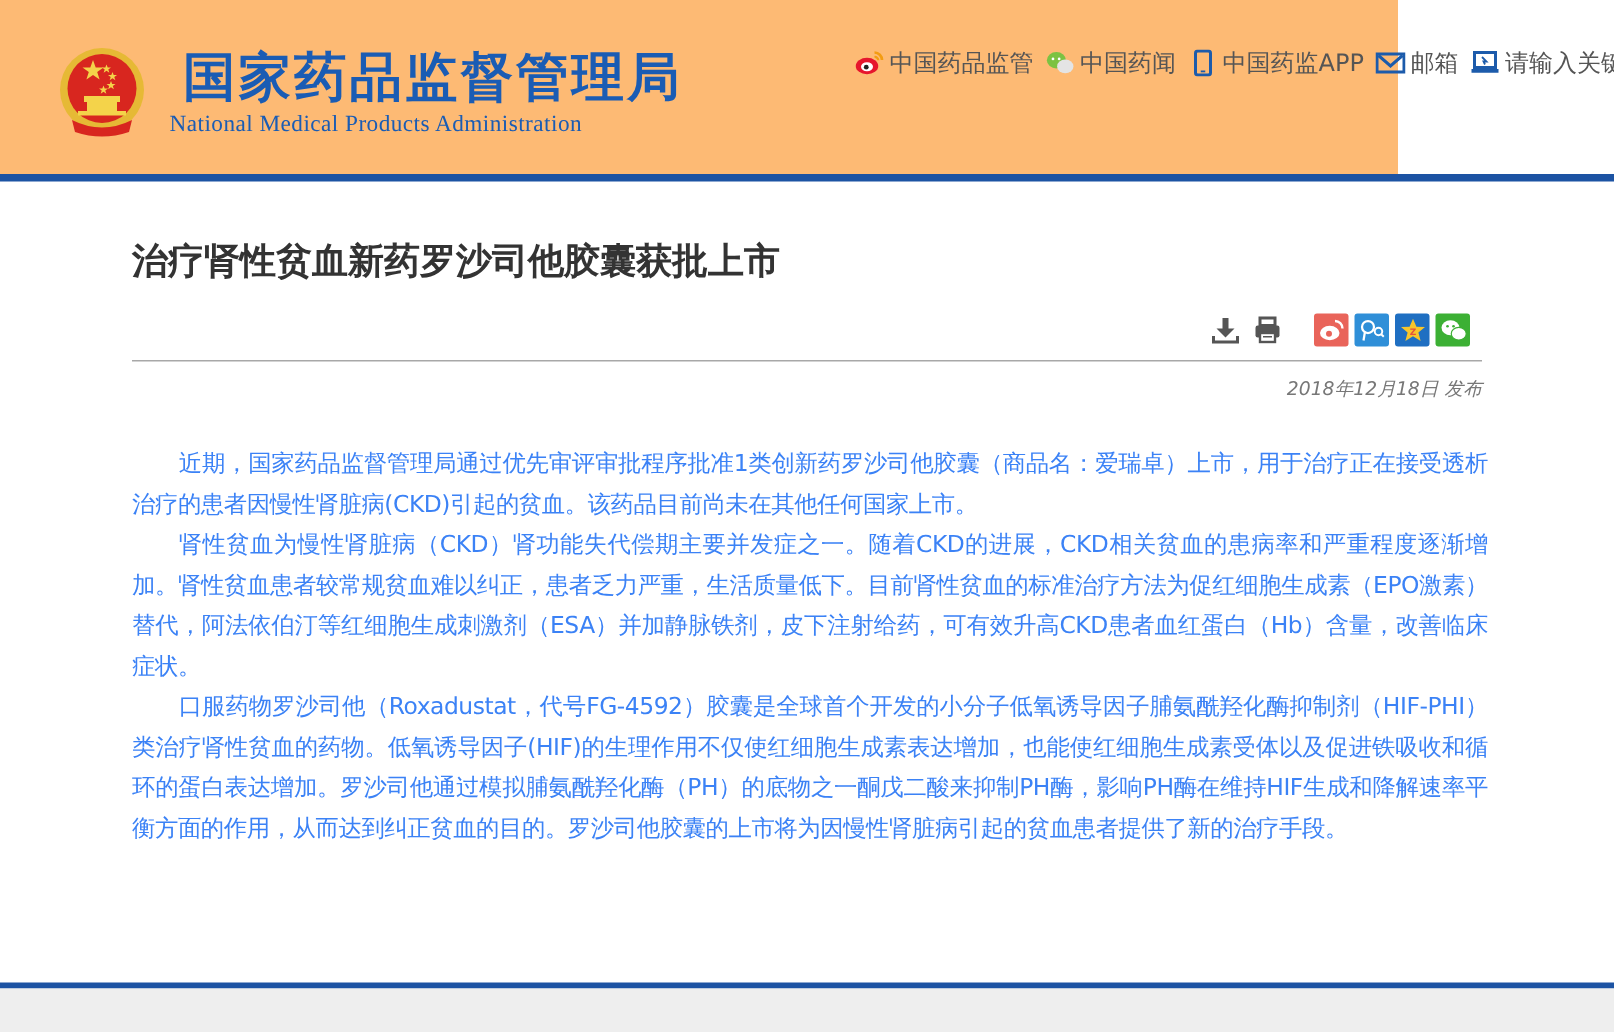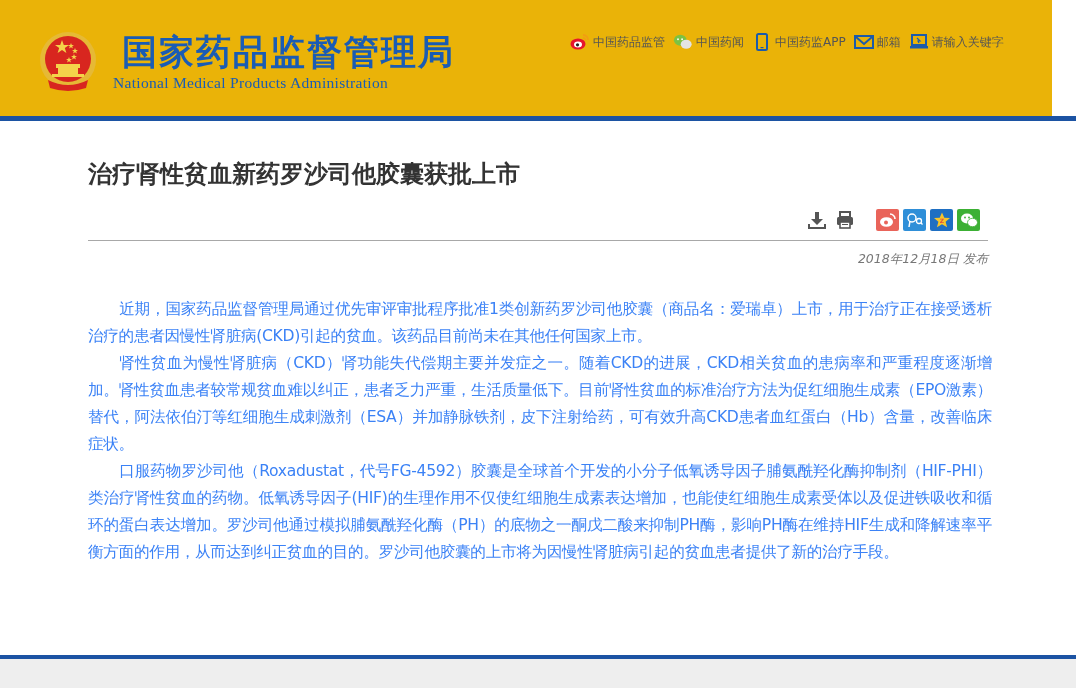--- a/index.html
+++ b/index.html
@@ -1,26 +1,26 @@
 <!DOCTYPE html>
 <html><head>
   <meta charset="utf-8">
   <style>
     * { margin: 0; padding: 0; box-sizing: border-box; }
     html, body { width: 1076px; height: 688px; overflow: hidden; background: #ffffff; }
     body { font-family: "DejaVu Sans", "Liberation Sans", sans-serif; color: #333; position: relative; }
 
     
-    .header { position: absolute; left: 0; top: 0; width: 1052px; height: 116px; background: #eab308; }
+    .header { position: absolute; left: 0; top: 0; width: 932px; height: 116px; background: #fdba74; }
     .emblem { position: absolute; left: 38px; top: 30px; width: 60px; height: 64px; }
     .logo-cn { position: absolute; left: 122px; top: 30px; font-size: 35px; font-weight: bold; color: #1a5cb4; letter-spacing: 2px; line-height: 44px; white-space: nowrap; font-family: "DejaVu Sans", sans-serif; }
     .logo-en { position: absolute; left: 113px; top: 74px; font-size: 15.5px; color: #1a5cb4; letter-spacing: 0.3px; white-space: nowrap; font-family: Liberation Serif, serif; }
 
     .toplinks { position: absolute; left: 570px; top: 32px; height: 20px; display: flex; align-items: center; white-space: nowrap; }
-    .toplink { display: flex; align-items: center; font-size: 12px; color: #555; margin-right: 8px; cursor: pointer; }
+    .toplink { display: flex; align-items: center; font-size: 16px; color: #555; margin-right: 8px; cursor: pointer; }
     .toplink .ic { width: 20px; height: 18px; margin-right: 3px; display: inline-flex; align-items: center; justify-content: center; }
 
     .search { position: absolute; left: 570px; top: 55px; width: 468px; height: 30px; border: 1px solid #3a78c2; border-radius: 16px; background: #fff; }
     .search input { position: absolute; left: 24px; top: 4px; width: 400px; height: 20px; border: none; outline: none; font-size: 12px; color: #333; background: transparent; font-family: "DejaVu Sans", sans-serif; }
     .search input::placeholder { color: #888; }
     .search .sep { position: absolute; left: 431px; top: 8px; width: 1px; height: 13px; background: #ccc; }
     .search .sbtn { position: absolute; left: 441px; top: 4px; width: 20px; height: 20px; cursor: pointer; }
 
     .topbar { position: absolute; left: 0; top: 116px; width: 1076px; height: 5px; background: #1c53a3; }
 

